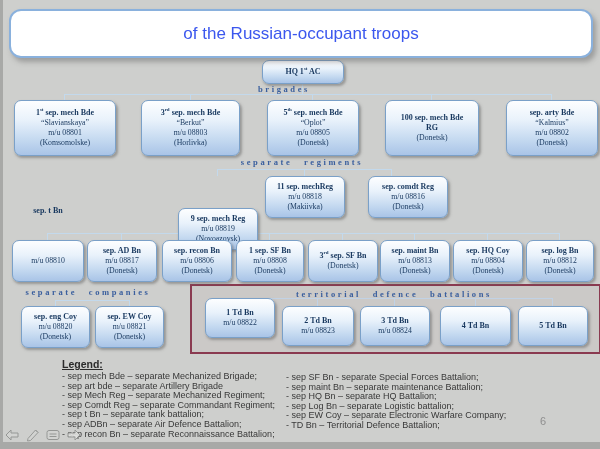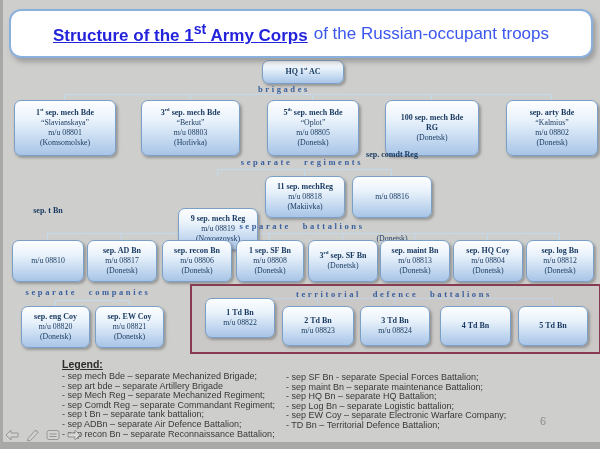--- a/index.html
+++ b/index.html
@@ -46,21 +46,20 @@
 
   #nav-bar{position:absolute;left:4px;top:428px;display:flex;gap:5px;opacity:.85;z-index:4;}
   #nav-bar svg{display:block;}
 </style>
 </head>
 <body>
 
 <div id="stage">
 
   <div id="title-box">
-    <span class="em" style="color:#2323dc;">Structure of the 1<sup>st</sup> Army Corps</span>
     <span class="rest" style="color:#3b57ee;"> of the Russian-occupant troops</span>
   </div>
 
   <div id="org-layer">
       <div class="node" style="left: 262px; top: 60px; width: 80px; height: 22px;">
         <div class="nb">HQ 1<sup>st</sup> AC</div>
       </div>
       <div class="node" style="left: 14px; top: 100px; width: 100px; height: 54px;">
         <div class="nb">1<sup>st</sup> sep. mech Bde</div>
         <div class="np">“Slavianskaya”</div>
@@ -93,21 +92,21 @@
       <div class="node" style="left: 178px; top: 176px; width: 78px; height: 40px; margin-top: 32px;">
         <div class="nb">9 sep. mech Reg</div>
         <div class="np">m/u 08819</div>
         <div class="np">(Novoazovsk)</div>
       </div>
       <div class="node" style="left: 265px; top: 176px; width: 78px; height: 40px;">
         <div class="nb">11 sep. mechReg</div>
         <div class="np">m/u 08818</div>
         <div class="np">(Makiivka)</div>
       </div>
-      <div class="node" style="left: 352px; top: 176px; width: 78px; height: 40px; gap: 32px;">
+      <div class="node" style="left: 368px; top: 176px; width: 78px; height: 40px;">
         <div class="nb">sep. comdt Reg</div>
         <div class="np">m/u 08816</div>
         <div class="np">(Donetsk)</div>
       </div>
       <div class="node" style="left: 12px; top: 240px; width: 70px; height: 40px; gap: 40px;">
         <div class="nb">sep. t Bn</div>
         <div class="np">m/u 08810</div>
         <div class="np">(Donetsk)</div>
       </div>
       <div class="node" style="left: 87px; top: 240px; width: 68px; height: 40px;">
@@ -198,21 +197,20 @@
       <div class="line" style="left: 239px; top: 298px; width: 313px; height: 1px;"></div>
       <div class="line" style="left: 239px; top: 298px; width: 1px; height: 8px;"></div>
       <div class="line" style="left: 317px; top: 298px; width: 1px; height: 8px;"></div>
       <div class="line" style="left: 394px; top: 298px; width: 1px; height: 8px;"></div>
       <div class="line" style="left: 475px; top: 298px; width: 1px; height: 8px;"></div>
       <div class="line" style="left: 552px; top: 298px; width: 1px; height: 8px;"></div>
     </div>
 
   <div class="row-label" style="left:284px;top:84px;font-family:Liberation Serif, serif;">brigades</div>
   <div class="row-label" style="left:302px;top:157px;">separate regiments</div>
-  <div class="row-label" style="left:302px;top:221px;">separate battalions</div>
   <div class="row-label" style="left:88px;top:287px;">separate companies</div>
 
   <div id="terr-group"></div>
   <div class="row-label" style="left:394px;top:289px;">territorial defence battalions</div>
 
   <div id="legend-heading">Legend:</div>
   <div id="legend-left" class="legend-col">
       <div>- sep mech Bde – separate Mechanized Brigade;</div>
       <div>- sep art bde – separate Artillery Brigade</div>
       <div>- sep Mech Reg – separate Mechanized Regiment;</div>

